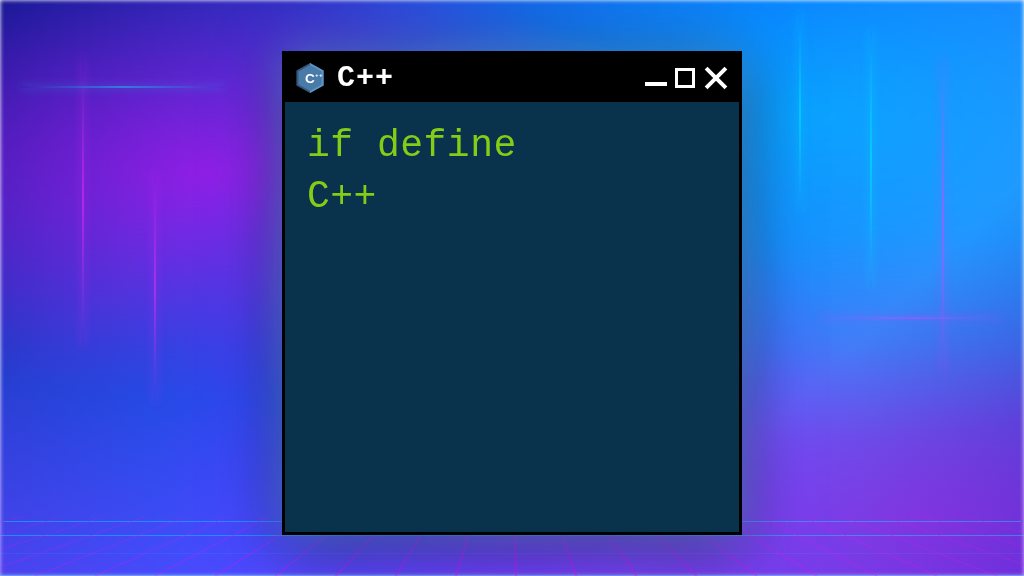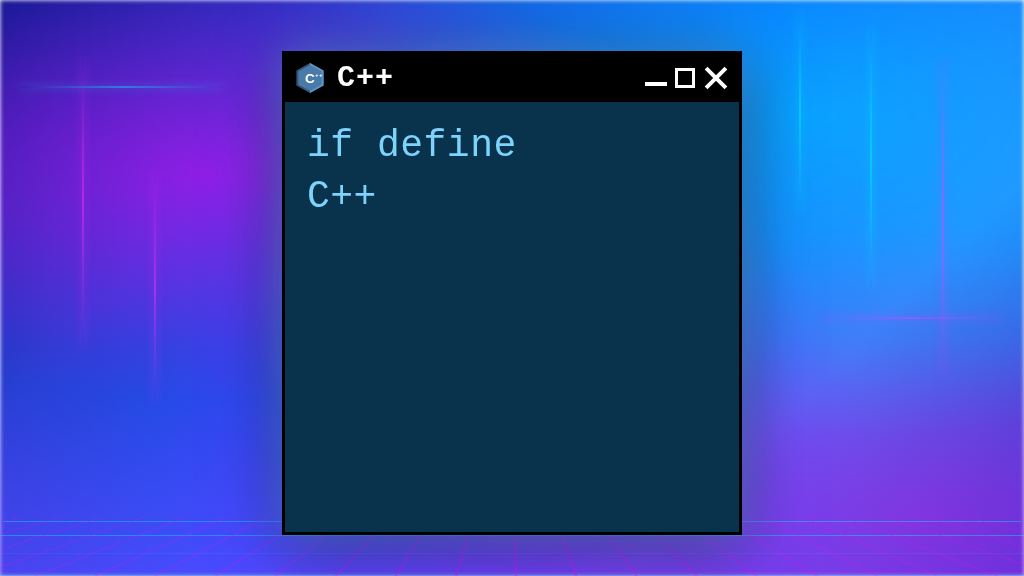--- a/index.html
+++ b/index.html
@@ -190,21 +190,21 @@
       transform: translate(-50%, -50%) rotate(-45deg);
     }
     
     .window-body {
       background: #09334d;
       height: 430px;
       padding: 18px 22px;
     }
     
     .code-line {
-      color: #7dd3fc;
+      color: #84cc16;
       font-family: 'Consolas', 'Courier New', monospace;
       font-size: 38px;
       line-height: 1.35;
       white-space: pre;
       letter-spacing: 0.5px;
     }
   </style>
 </head>
 <body>
 

